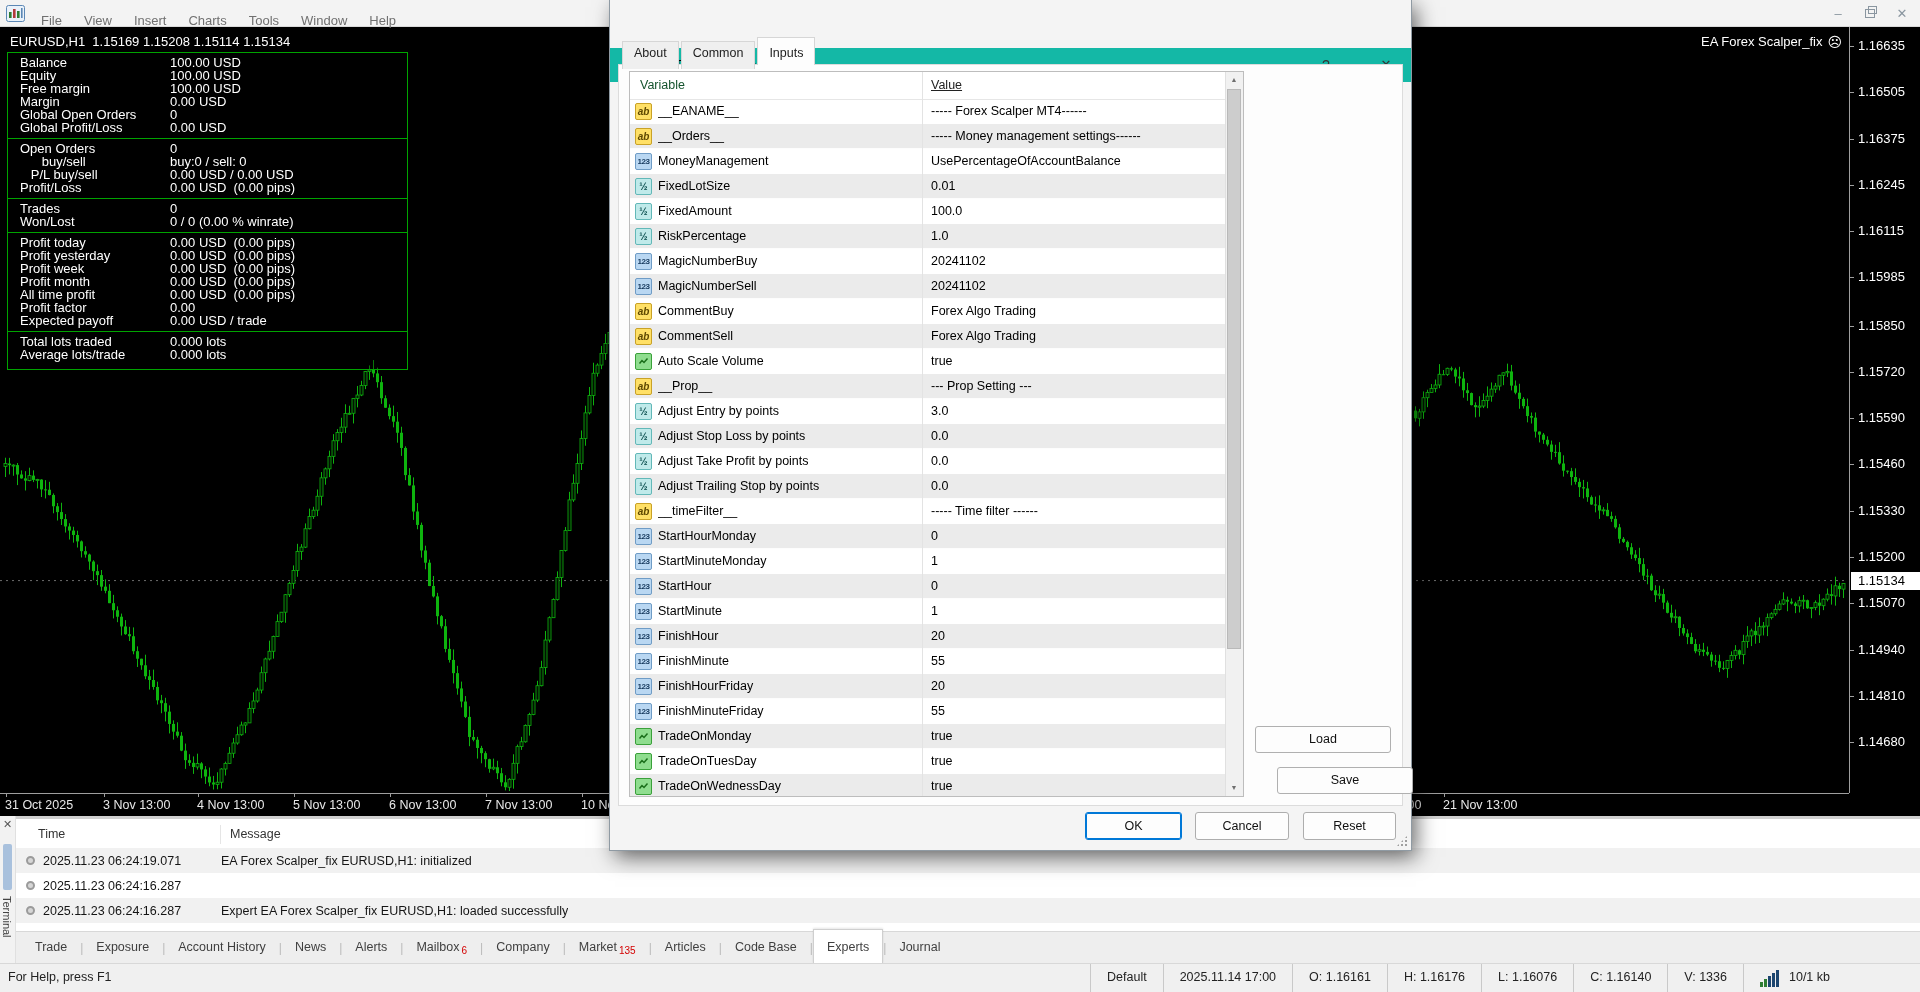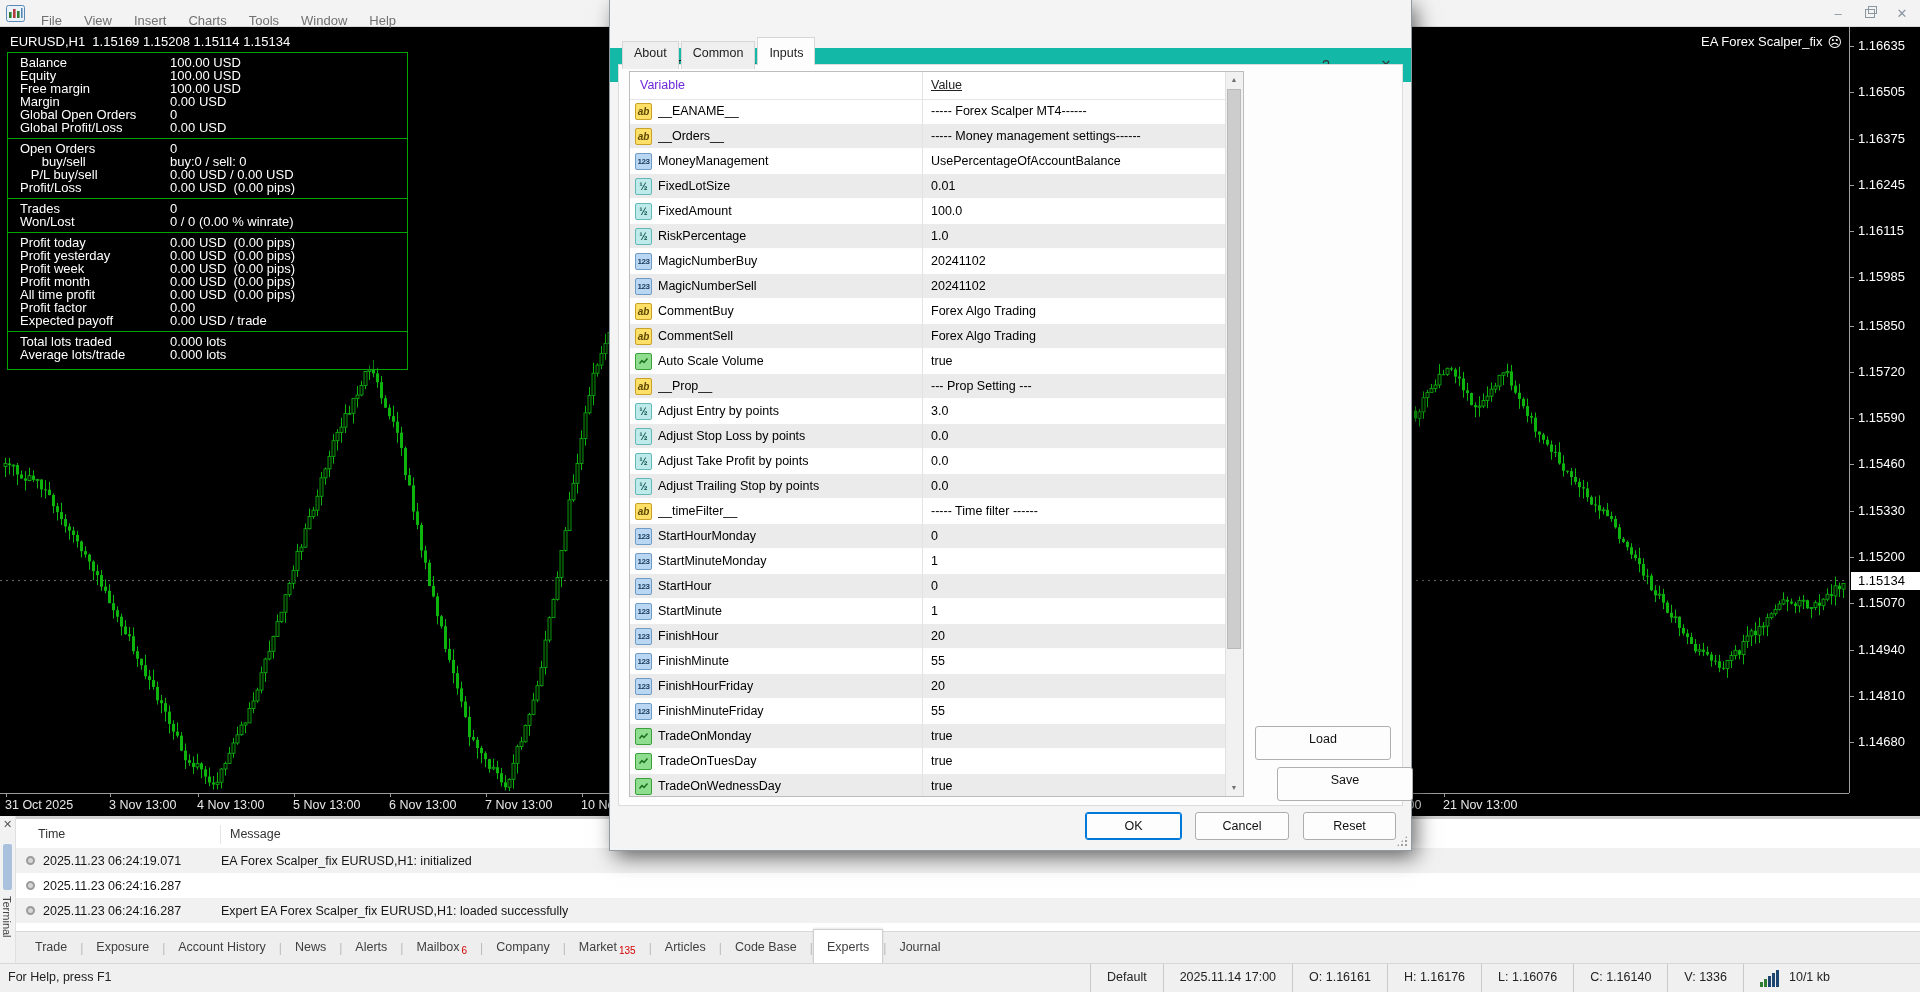--- a/index.html
+++ b/index.html
@@ -52,40 +52,40 @@
           font-size:13px;line-height:22px;}
   .dtabs{position:absolute;left:12px;top:37px;display:flex;z-index:3;}
   .dtab{font-size:12.5px;color:#222;padding:4px 11px 5px;border:1px solid #d6d6d6;border-bottom:none;
         background:#efefef;margin-right:2px;position:relative;top:4px;}
   .dtab.sel{background:#fdfdfd;top:0;padding-top:8px;z-index:2;}
   .dpane{position:absolute;left:8px;top:64px;width:785px;height:742px;background:#fdfdfd;
          border:1px solid #dcdcdc;box-sizing:border-box;}
   .dtable{position:absolute;left:19px;top:71px;width:615px;height:726px;background:#fff;
           border:1px solid #bdbdbd;box-sizing:border-box;overflow:hidden;}
   .dthead{position:relative;height:27px;border-bottom:1px solid #e6e6e6;background:#fff;}
-  .hvar{position:absolute;left:10px;top:6px;font-size:12.5px;color:#6d28d9;}
+  .hvar{position:absolute;left:10px;top:6px;font-size:12.5px;color:#14532d;}
   .hval{position:absolute;left:301px;top:6px;font-size:12.5px;color:#222;text-decoration:underline;}
   .coldiv{position:absolute;left:292px;top:0;bottom:0;width:1px;background:#e3e3e3;z-index:2;}
   .dtrows{position:absolute;left:0;top:27px;right:17px;bottom:0;}
   .drow{height:25px;display:flex;align-items:center;font-size:12.5px;color:#000;box-sizing:border-box;
         border-bottom:1px solid rgba(255,255,255,0.9);}
   .drow.odd{background:#ebebeb;}
   .ticon{width:17px;height:17px;flex:none;margin-left:5px;border-radius:2px;font-weight:bold;
          display:flex;align-items:center;justify-content:center;box-sizing:border-box;}
   .t-ab{background:#ffe066;border:1px solid #c9a227;color:#5e4800;font-size:10px;font-style:italic;}
   .t-123{background:#b9d7f2;border:1px solid #6f9cc6;color:#173a5e;font-size:8px;letter-spacing:-0.5px;}
   .t-half{background:#bfeaea;border:1px solid #62b8b8;color:#0b4f4f;font-size:10px;}
   .t-bool{background:#8fdd8f;border:1px solid #3aa13a;}
   .dname{margin-left:6px;width:273px;flex:none;white-space:nowrap;overflow:hidden;}
   .dval{white-space:nowrap;overflow:hidden;}
   .tscroll{position:absolute;right:0;top:0;width:17px;bottom:0;background:#f1f1f1;border-left:1px solid #e0e0e0;}
   .sarrow{position:absolute;left:0;width:16px;height:16px;color:#6f6f6f;font-size:7px;text-align:center;line-height:16px;}
   .sarrow.up{top:0;}.sarrow.down{bottom:0;}
   .sthumb{position:absolute;left:1px;top:17px;width:14px;height:560px;background:#cdcdcd;border:1px solid #b9b9b9;box-sizing:border-box;}
-  .sidebtn{position:absolute;left:645px;width:136px;height:34px;background:#fdfdfd;border:1px solid #b0b0b0;
+  .sidebtn{position:absolute;left:645px;width:136px;height:27px;background:#fdfdfd;border:1px solid #b0b0b0;
            border-radius:3px;font-size:12.5px;text-align:center;line-height:25px;color:#111;box-sizing:border-box;}
   #btn-load{top:726px;} #btn-save{top:767px;margin-left:22px;}
   .dbtn{position:absolute;top:812px;height:28px;background:#fdfdfd;border:1px solid #adadad;border-radius:3px;
         font-size:12.5px;text-align:center;line-height:26px;color:#111;box-sizing:border-box;}
   #btn-ok{left:475px;width:97px;border:1px solid #0078d7;box-shadow:inset 0 0 0 1px #0078d7;}
   #btn-cancel{left:585px;width:94px;}
   #btn-reset{left:693px;width:93px;}
   .dgrip{position:absolute;right:3px;bottom:3px;width:12px;height:12px;
          background-image:radial-gradient(#9f9f9f 1.2px,transparent 1.4px);background-size:4px 4px;
          clip-path:polygon(100% 0,100% 100%,0 100%);}
@@ -778,21 +778,21 @@
         <div class="plabel" style="top: 475.776px;">1.15330</div>
         <div class="plabel" style="top: 522.075px;">1.15200</div>
         <div class="plabel" style="top: 568.375px;">1.15070</div>
         <div class="plabel" style="top: 614.674px;">1.14940</div>
         <div class="plabel" style="top: 660.974px;">1.14810</div>
         <div class="plabel" style="top: 707.273px;">1.14680</div>
         <div class="ptag" style="top: 544.581px;">1.15134</div>
       </div>
     <div class="taxis" id="taxis">
         <div class="tlabel" style="left: 5px;">31 Oct 2025</div>
-        <div class="tlabel" style="left: 109px;">3 Nov 13:00</div>
+        <div class="tlabel" style="left: 103px;">3 Nov 13:00</div>
         <div class="tlabel" style="left: 197px;">4 Nov 13:00</div>
         <div class="tlabel" style="left: 293px;">5 Nov 13:00</div>
         <div class="tlabel" style="left: 389px;">6 Nov 13:00</div>
         <div class="tlabel" style="left: 485px;">7 Nov 13:00</div>
         <div class="tlabel" style="left: 581px;">10 Nov 13:00</div>
         <div class="tlabel" style="left: 1347px;">20 Nov 13:00</div>
         <div class="tlabel" style="left: 1443px;">21 Nov 13:00</div>
       </div>
   </div>
 

